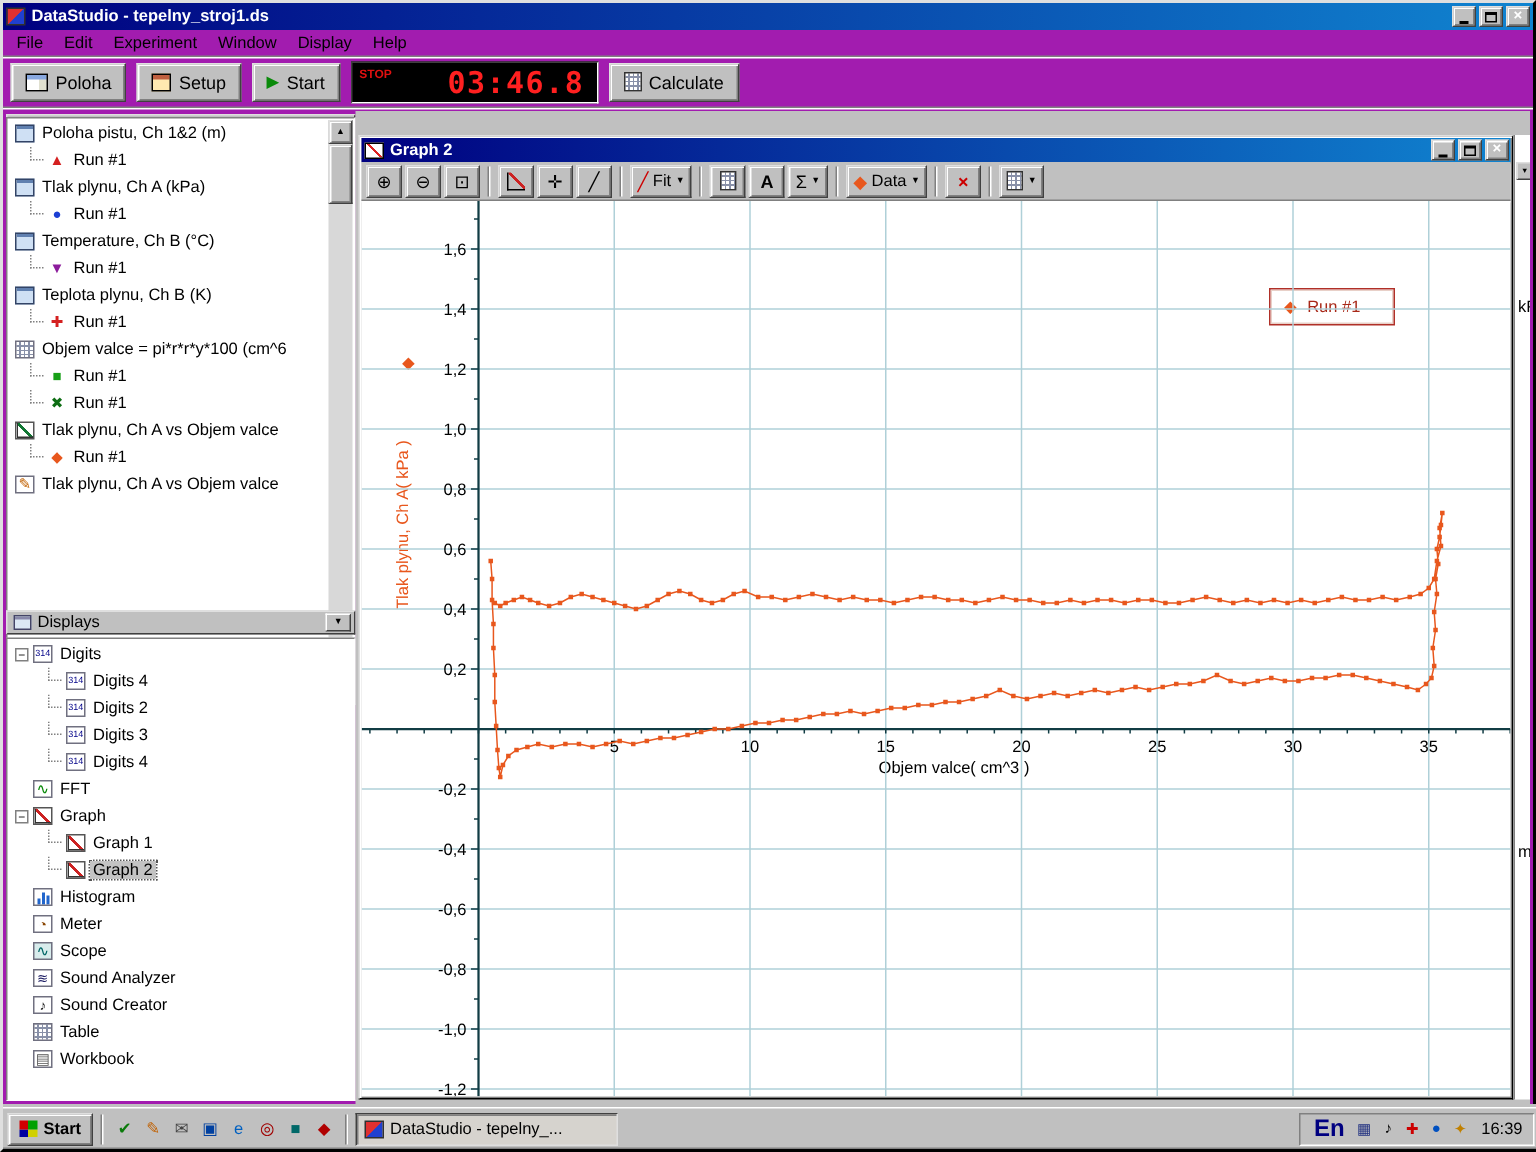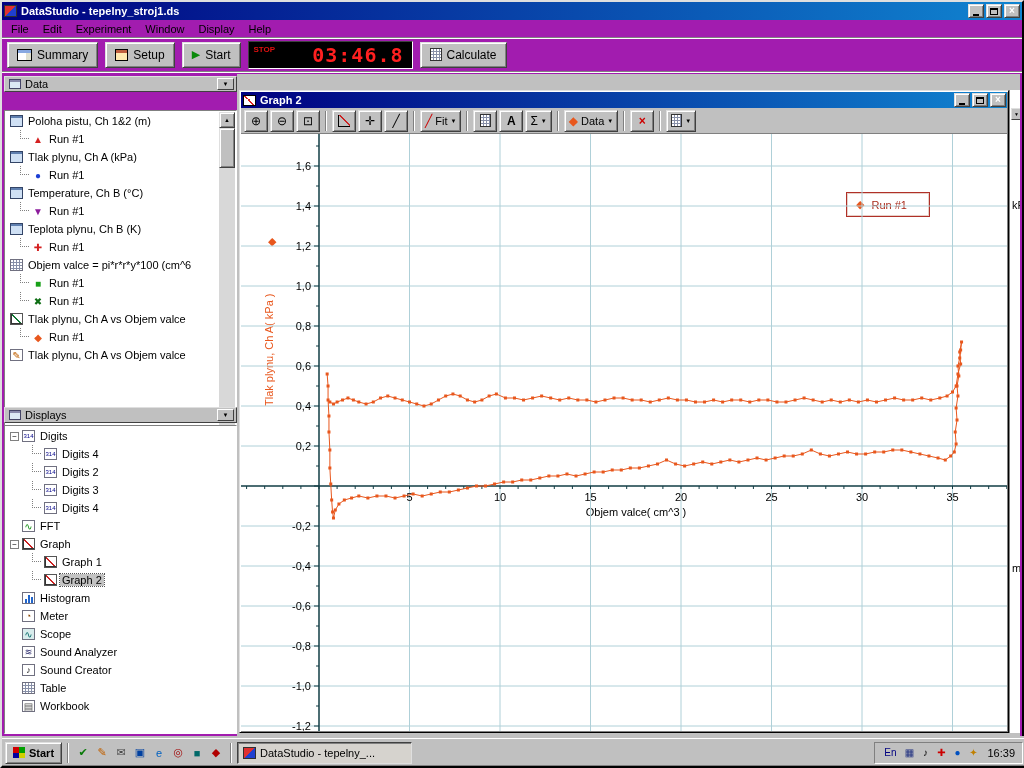--- a/index.html
+++ b/index.html
@@ -160,21 +160,21 @@
   .winflag { width:12px; height:11px; flex:none;
     background-image:linear-gradient(90deg,#d00000 50%,#00a000 50%),linear-gradient(90deg,#0000a0 50%,#d0d000 50%);
     background-size:100% 6px,100% 5px; background-position:0 0,0 6px; background-repeat:no-repeat; }
   .ql { width:18px; height:18px; display:inline-flex; align-items:center; justify-content:center; font-size:11px; }
   .tb-sep { width:2px; height:20px; border-left:1px solid #808080; border-right:1px solid #fff; margin:0 2px; }
   .taskbtn { height:22px; width:175px; display:inline-flex; align-items:center; gap:4px; padding:0 5px;
     background:#d6d3ce; border:1px solid; border-color:#404040 #dfdfdf #dfdfdf #404040;
     box-shadow:inset 1px 1px 0 #808080; overflow:hidden; white-space:nowrap; }
   .tray { margin-left:auto; height:22px; display:flex; align-items:center; gap:4px; padding:0 7px;
     border:1px solid; border-color:#808080 #fff #fff #808080; }
-  .lang { font-weight:normal; color:#000080; font-size:10px; padding:1px 2px; }
+  .lang { font-weight:bold; color:#000080; font-size:16px; padding:1px 2px; }
   .tray-ic { width:14px; text-align:center; font-size:10px; }
   .clock { margin-left:3px; }
 </style>
 </head>
 <body>
 
 <div class="app">
 
   <div class="titlebar">
     <span class="dsicon"></span>
@@ -195,21 +195,21 @@
       <span class="menu-item">Edit</span>
       <span class="menu-item">Experiment</span>
       <span class="menu-item">Window</span>
       <span class="menu-item">Display</span>
       <span class="menu-item">Help</span>
     </div>
 
   <div class="toolbar">
     <button class="btn">
       <span class="sumicon"></span>
-      <span>Summary</span>
+      <span>Poloha</span>
     </button>
     <button class="btn">
       <span class="setupicon"></span>
       <span>Setup</span>
     </button>
     <button class="btn">
       <span class="starticon">▶</span>
       <span>Start</span>
     </button>
     <div class="timer">
@@ -221,21 +221,21 @@
       <span>Calculate</span>
     </button>
   </div>
 
   <div class="left-panel">
     <div class="panel-header" style="top:2px">
       <span class="hdr-icon"></span>
       <span>Data</span>
       <span class="hdr-btn">▼</span>
     </div>
-    <div class="tree-wrap" style="top:36px;height:392px">
+    <div class="tree-wrap" style="top:4px;height:392px">
       <div class="rows with-sb" id="data-tree">
           <div class="tree-row">
             <span class="ic ic-sensor"></span>
             <span class="lbl">Poloha pistu, Ch 1&amp;2 (m)</span>
           </div>
           <div class="tree-row">
             <span class="conn"></span>
             <span class="marker" style="color: rgb(212, 32, 32);">▲</span>
             <span class="lbl">Run #1</span>
           </div>

